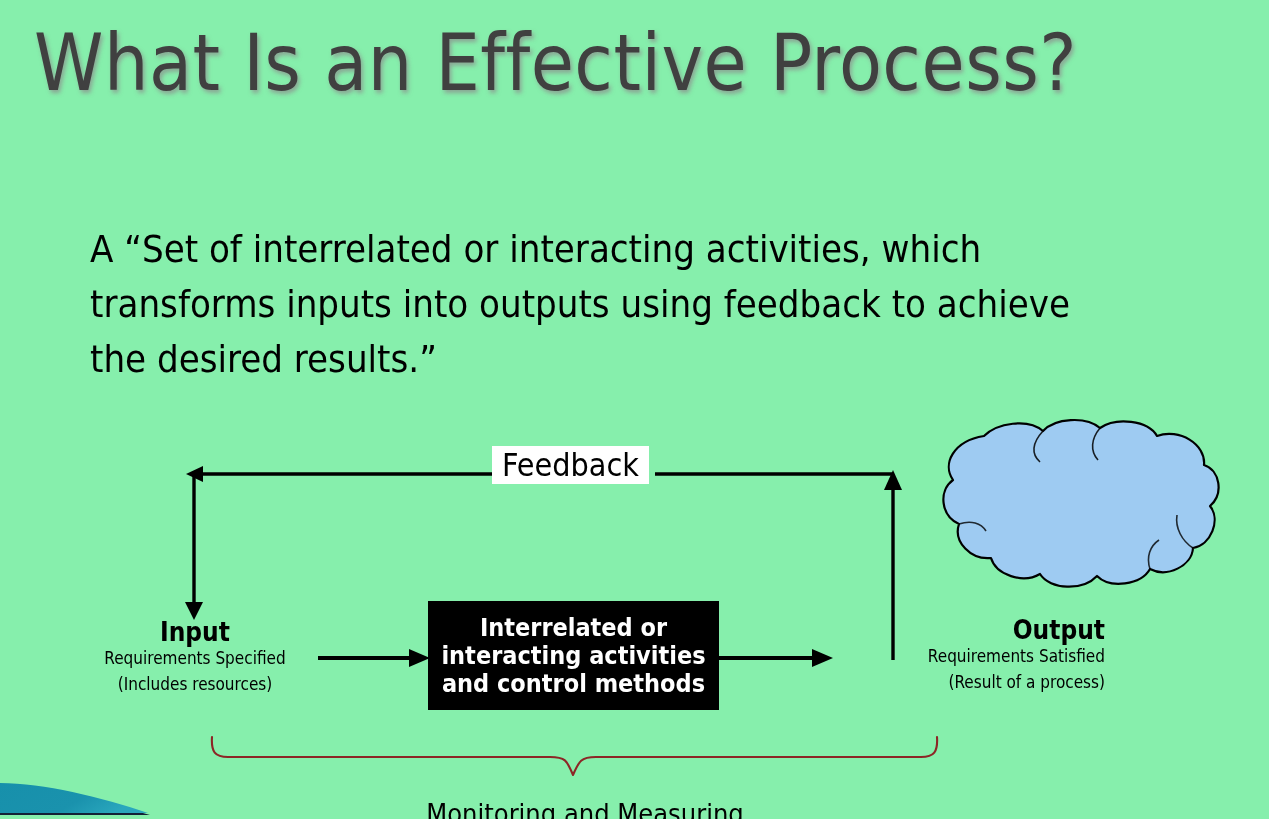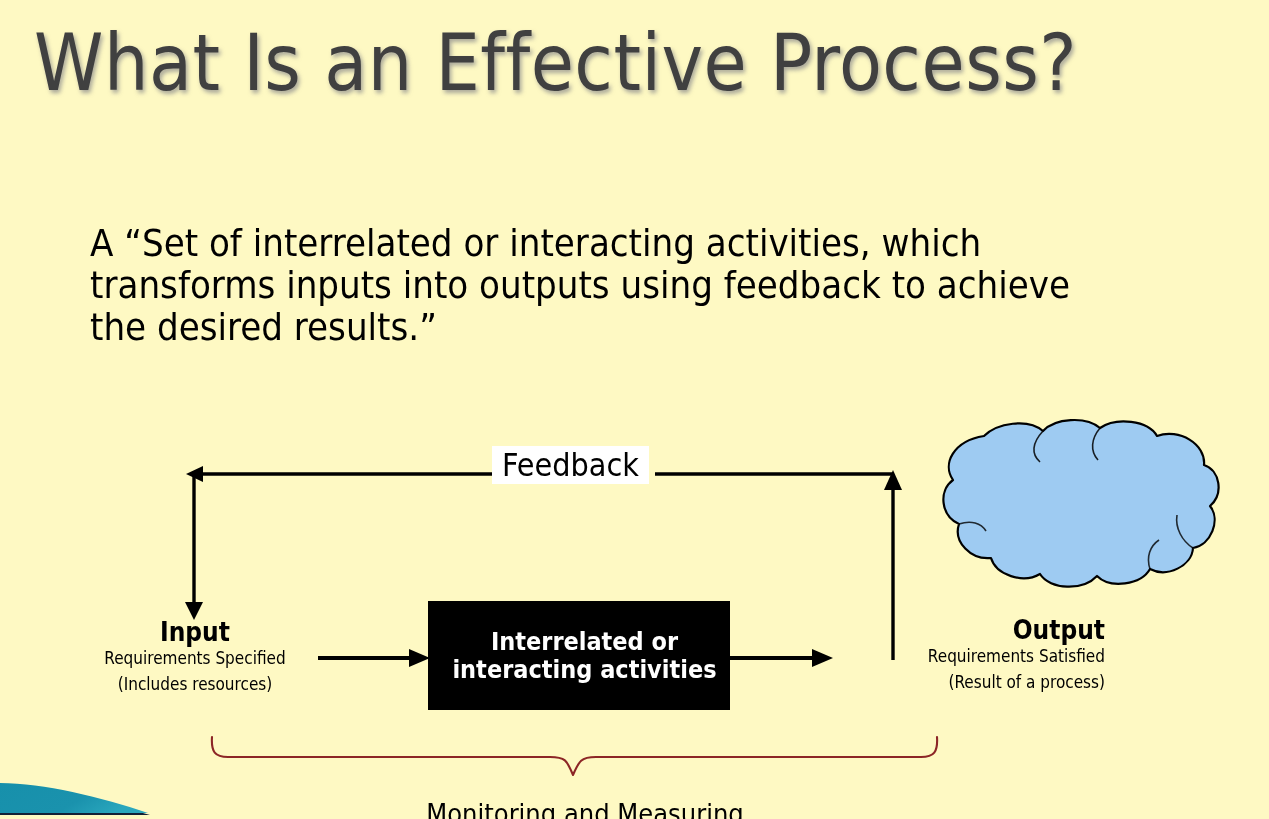--- a/index.html
+++ b/index.html
@@ -7,21 +7,21 @@
     padding: 0;
     background: #ffffff;
   }
   body {
     font-family: "Liberation Sans", sans-serif;
   }
   #slide {
     position: relative;
     width: 1269px;
     height: 819px;
-    background: #fef9c3;
+    background: #86efac;
     overflow: hidden;
   }
 
   
   #slide-title {
     position: absolute;
     left: 34px;
     top: 16px;
     width: 1120px;
     font-family: "DejaVu Sans Condensed", "Liberation Sans Narrow", "Liberation Sans", sans-serif;
@@ -35,21 +35,21 @@
   }
 
   
   #quote {
     position: absolute;
     left: 90px;
     top: 222px;
     width: 1010px;
     font-family: "DejaVu Sans Condensed", "Liberation Sans Narrow", "Liberation Sans", sans-serif;
     font-size: 38px;
-    line-height: 42px;
+    line-height: 55px;
     color: #000000;
     font-weight: 400;
   }
 
   
   #diagram {
     position: absolute;
     left: 0;
     top: 0;
     width: 1269px;
@@ -81,21 +81,20 @@
     position: absolute;
     left: 428px;
     top: 601px;
     width: 291px;
     height: 109px;
     background: #000000;
     display: flex;
     flex-direction: column;
     align-items: center;
     justify-content: center;
-    padding-left: 11px;
   }
   #process-box .pline {
     font-family: "DejaVu Sans Condensed", "Liberation Sans Narrow", "Liberation Sans", sans-serif;
     font-size: 25px;
     line-height: 28px;
     font-weight: 700;
     color: #ffffff;
     white-space: nowrap;
   }
 
@@ -236,20 +235,21 @@
         <path d="M0,787 C40,787 98,800 150,815 L0,815 Z" fill="#132036"></path>
         <path d="M0,783 C44,783 100,797 148,813 L0,813 Z" fill="url(#swooshGrad)"></path>
       </g>
     </svg>
 
     <div id="feedback-label">Feedback</div>
 
     <div id="process-box">
       <div class="pline">Interrelated or</div>
       <div class="pline">interacting activities</div>
+      <div class="pline">and control methods</div>
     </div>
 
     <div id="input-block" class="io-block">
       <div class="io-heading">Input</div>
       <div class="io-line">Requirements Specified</div>
       <div class="io-line">(Includes resources)</div>
     </div>
 
     <div id="output-block" class="io-block">
       <div class="io-heading">Output</div>

